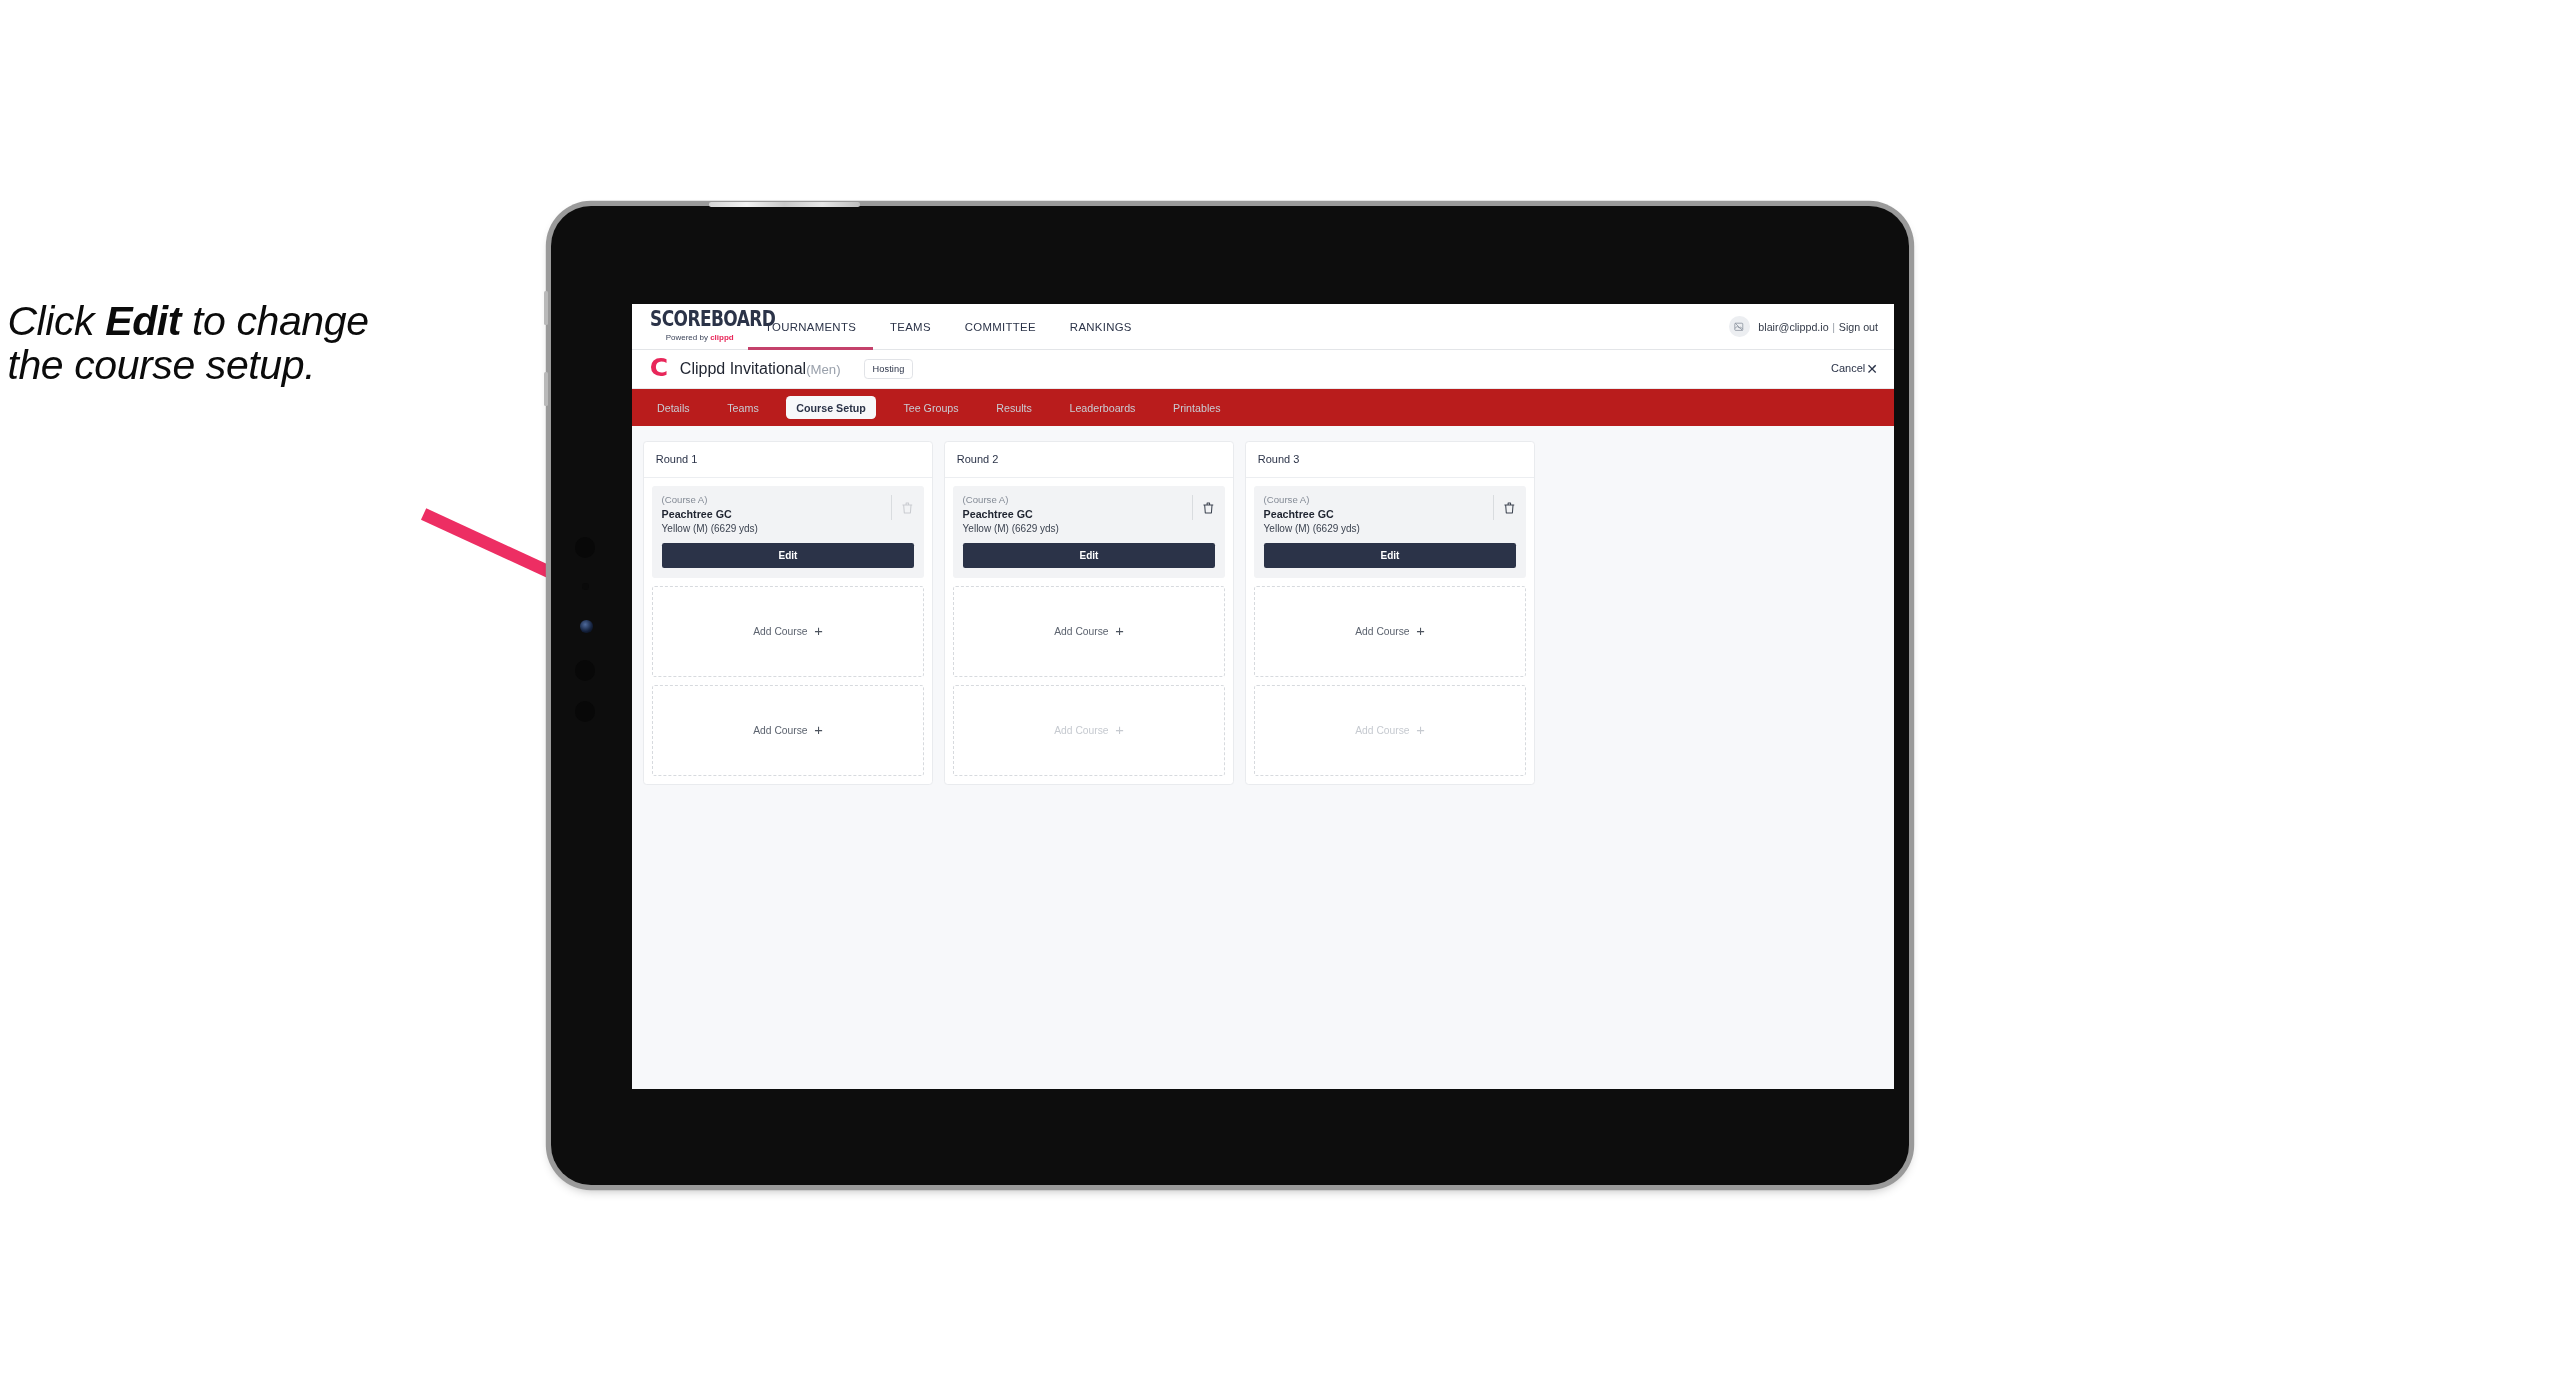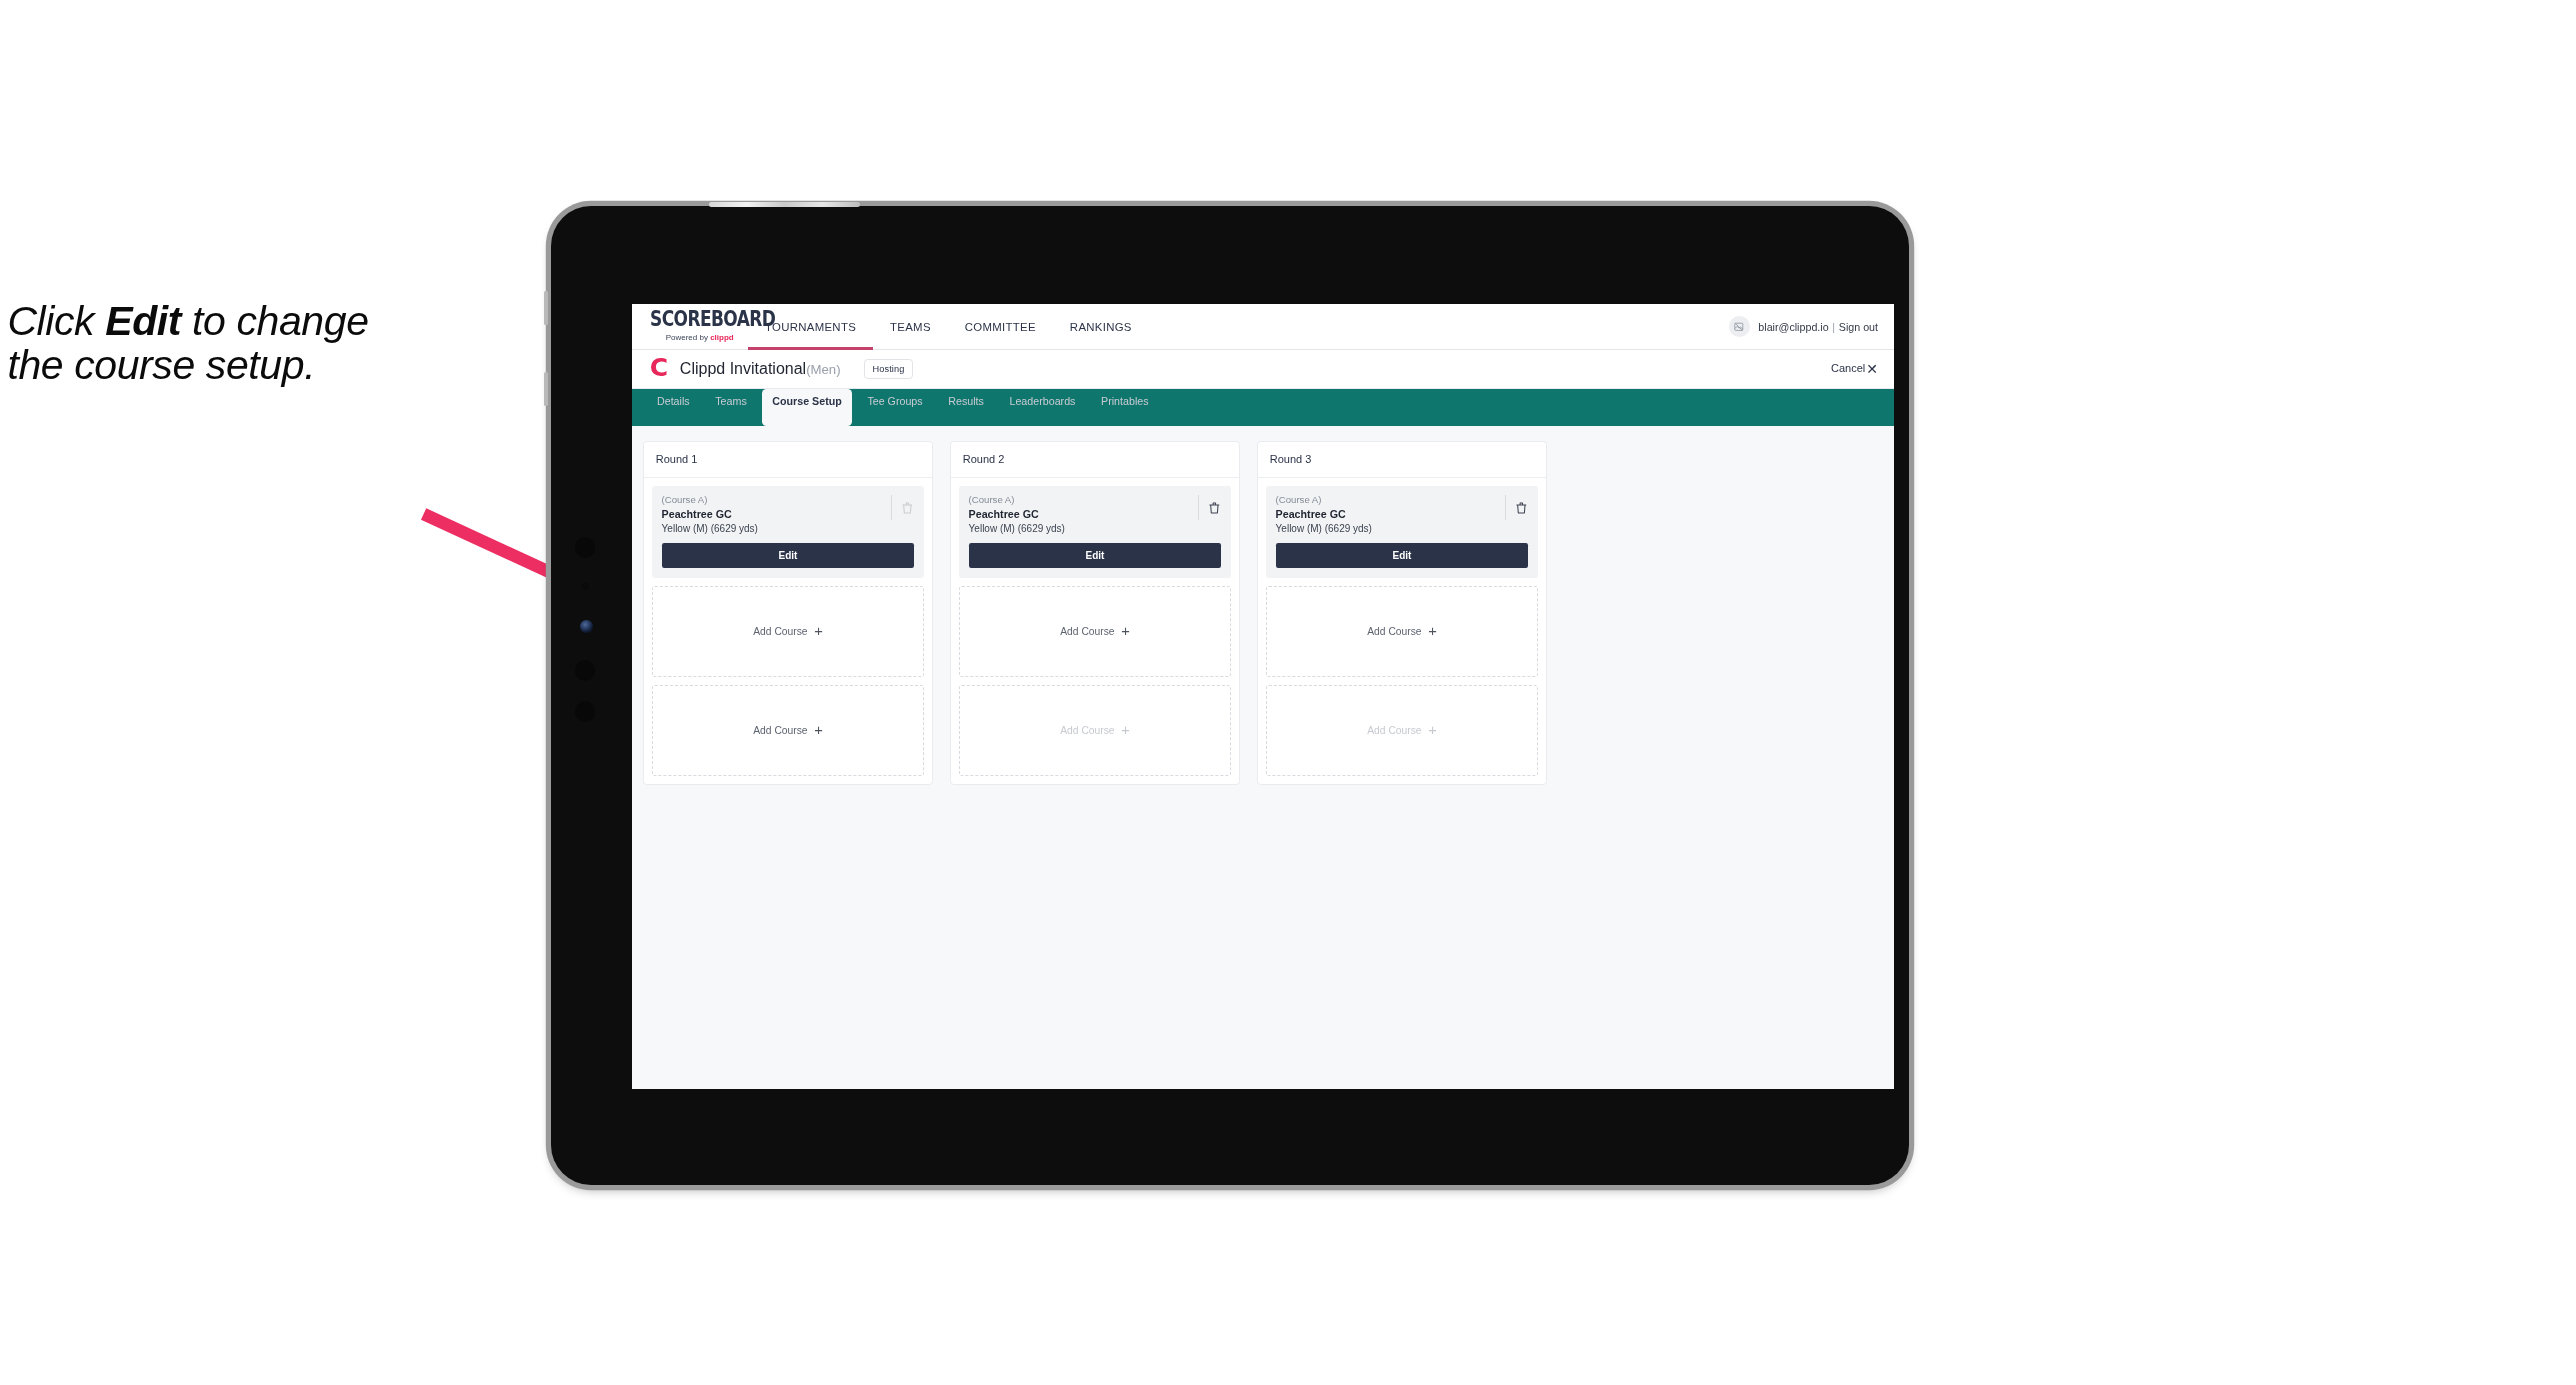--- a/index.html
+++ b/index.html
@@ -122,32 +122,32 @@
     background: #fff; letter-spacing: 0.1px;
   }
   #cancel {
     margin-left: auto; display: flex; align-items: flex-start; gap: 1px;
     font-size: 11px; color: #2b3348; cursor: pointer;
   }
   #cancel .x { font-size: 14px; line-height: 1; }
 
   
   #subtabs {
-    height: 37px; background: #0f766e;
-    display: flex; padding-left: 14.7px; gap: 5px;
+    height: 37px; background: #b91c1c;
+    display: flex; align-items: center; padding-left: 14.7px; gap: 17px;
   }
   .subtab {
     font-size: 10.7px; color: #c9ccd3; padding: 5.9px 10.3px;
     border-radius: 4.4px; cursor: pointer; white-space: nowrap;
   }
   .subtab.active { background: #f7f8fa; color: #2b3348; font-weight: 700; }
 
   
   #rounds {
-    display: flex; gap: 17px; padding: 14.7px 0 0 11px; align-items: center;
+    display: flex; gap: 11px; padding: 14.7px 0 0 11px; align-items: center;
   }
   .round-col {
     width: 290px; background: #ffffff;
     border: 0.7px solid #e9ebee; border-radius: 3.7px;
     display: flex; flex-direction: column;
   }
   .round-head {
     height: 36px; display: flex; align-items: center;
     padding-left: 11.8px; border-bottom: 0.7px solid #eceef1;
     font-size: 11px; color: #2b3348; font-weight: 400;

